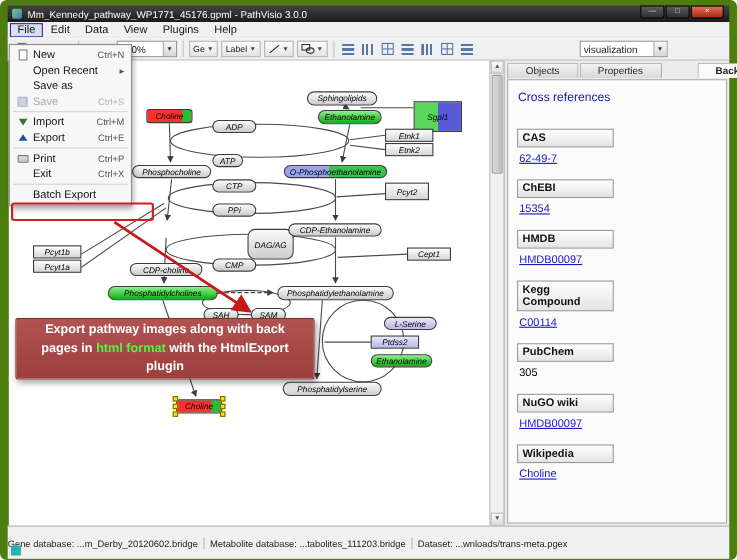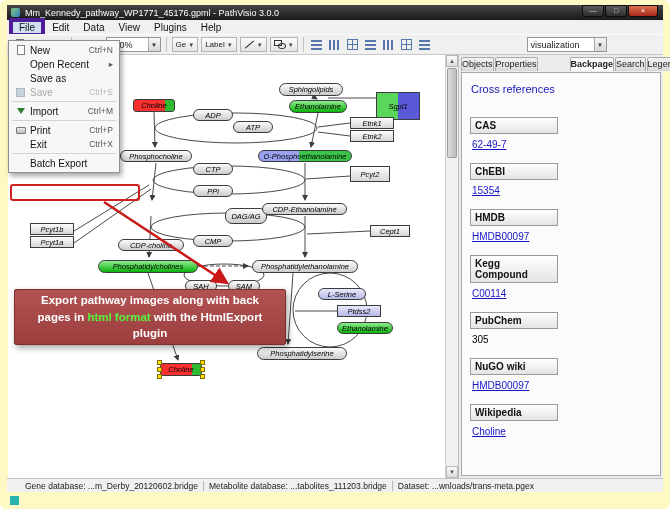--- a/index.html
+++ b/index.html
@@ -1,32 +1,32 @@
 <!DOCTYPE html>
 <html><head>
 <meta charset="utf-8">
 <style>
   html,body{margin:0;padding:0;background:#ffffff;}
   *{box-sizing:border-box;}
-  .frame{position:relative;width:670px;height:509px;background:#fef9c3;border-radius:6px;overflow:hidden;
+  .frame{position:relative;width:670px;height:509px;background:#4d7c0f;border-radius:6px;overflow:hidden;
          font-family:"Liberation Sans",sans-serif;-webkit-font-smoothing:antialiased;}
   
   .titlebar{position:absolute;left:7px;top:5px;right:7px;height:15px;
             background:linear-gradient(#454545,#1a1a1a);display:flex;align-items:center;padding:0 4px;}
   .appicon{width:9px;height:9px;border-radius:2px;background:linear-gradient(135deg,#7ec87e,#2f7fbf);margin-right:5px;flex:0 0 auto;}
   .title{color:#fff;font-size:9px;white-space:nowrap;overflow:hidden;}
   .winbtns{position:absolute;top:5px;right:12px;display:flex;gap:1px;z-index:11;}
   .wbtn{width:22px;height:12px;background:linear-gradient(#5c5c5c,#2e2e2e);border:1px solid #0a0a0a;
         border-radius:0 0 3px 3px;color:#ddd;font-size:7px;line-height:10px;text-align:center;}
   .wbtn.close{background:linear-gradient(#e07050,#a82818);width:30px;color:#fff;}
   
   .menubar{position:absolute;left:7px;top:20px;right:7px;height:14px;background:#f0f0f0;display:flex;
            align-items:center;font-size:10px;color:#111;padding-left:2px;}
   .mbitem{padding:1px 7px;cursor:default;}
-  .mbitem.active{background:#d2e0f2;border:4px solid #4c1d95;padding:0 6px;}
+  .mbitem.active{background:#d2e0f2;border:1px solid #4c1d95;padding:0 6px;}
   
   .toolbar{position:absolute;left:7px;top:34px;right:7px;height:21px;background:#f0f0f0;
            border-top:1px solid #fbfbfb;border-bottom:1px solid #c9c9c9;display:flex;align-items:center;
            gap:3px;padding:0 5px;font-size:9px;color:#222;}
   .tb-sep{width:1px;height:15px;background:#c2c2c2;margin:0 2px;flex:0 0 auto;}
   .tbi{width:16px;height:16px;display:flex;align-items:center;justify-content:center;flex:0 0 auto;border-radius:2px;}
   .i-new-file-icon i{display:block;width:8px;height:11px;background:#fff;border:1px solid #777;}
   .i-open-folder-icon i{display:block;width:12px;height:8px;background:linear-gradient(#ffda7a,#e7b24a);border:1px solid #a07818;border-radius:1px;}
   .i-save-icon i{display:block;width:10px;height:10px;background:#8ea8c0;border:1px solid #55708a;opacity:.45;}
   .bars i{display:block;width:11px;height:10px;background:repeating-linear-gradient(0deg,#5577aa 0 2px,transparent 2px 4px);}
@@ -65,35 +65,35 @@
   .handle.ml{left:-4px;top:50%;margin-top:-3px;}.handle.mr{right:-4px;top:50%;margin-top:-3px;}
   
   .vscroll{position:absolute;left:445px;top:55px;width:13px;height:423px;background:#f0f0f0;border-left:1px solid #cfcfcf;}
   .varrow{height:12px;background:linear-gradient(#fafafa,#dcdcdc);border:1px solid #b8b8b8;font-size:6px;color:#555;
           display:flex;align-items:center;justify-content:center;}
   .vthumb{position:absolute;left:1px;top:13px;width:10px;height:90px;background:linear-gradient(90deg,#dcdcdc,#bdbdbd);border:1px solid #9c9c9c;border-radius:2px;}
   .varrow.bottom{position:absolute;bottom:0;left:0;right:0;}
   
   .panel{position:absolute;left:458px;top:55px;width:205px;height:423px;background:#ececec;border-left:1px solid #bdbdbd;}
   .tabs{display:flex;height:16px;padding:2px 2px 0 2px;gap:1px;}
-  .tab{font-size:9px;padding:1px 0;background:linear-gradient(#f3f3f3,#d9d9d9);border:1px solid #a9a9a9;
+  .tab{font-size:9px;padding:1px 16px;background:linear-gradient(#f3f3f3,#d9d9d9);border:1px solid #a9a9a9;
        border-bottom:none;border-radius:2px 2px 0 0;color:#222;}
   .tab.active{background:#fbfbfb;font-weight:bold;position:relative;top:0px;margin-left:31px;}
   .panelbody{position:absolute;left:2px;right:2px;top:17px;bottom:2px;background:#fbfbfb;border:1px solid #a9a9a9;
              padding:6px 8px;overflow:hidden;}
   .bp-title{color:#1717b2;font-weight:normal;font-size:11px;margin:4px 0 22px 1px;}
   .refsec{margin-bottom:11px;}
   .refhead{width:88px;border:1px solid #9a9a9a;background:linear-gradient(#ffffff,#e4e4e4);font-weight:bold;
            font-size:10px;padding:2px 4px;color:#111;}
   .reflink{color:#1717c8;text-decoration:underline;font-size:10px;margin:4px 0 0 2px;cursor:pointer;display:inline-block;}
   .refval{font-size:10px;margin:4px 0 0 2px;display:inline-block;}
   .bp-footer{font-weight:bold;font-size:11px;margin-top:4px;color:#000;}
   
-  .statusbar{position:absolute;left:7px;top:478px;right:7px;height:14px;background:#f0f0f0;border-top:1px solid #c4c4c4;
-             display:flex;align-items:center;font-size:8.5px;color:#222;padding:0 18px;white-space:nowrap;overflow:hidden;}
+  .statusbar{position:absolute;left:7px;top:478px;right:7px;height:30px;background:#f0f0f0;border-top:1px solid #c4c4c4;
+             display:flex;align-items:center;font-size:8.5px;color:#222;padding:0 0;white-space:nowrap;overflow:hidden;}
   .sbsep{width:1px;height:10px;background:#b5b5b5;margin:0 5px;flex:0 0 auto;}
   .artifact{position:absolute;left:10px;top:496px;width:9px;height:9px;background:#27b2ae;}
   
   .menu{position:absolute;left:8px;top:40px;width:112px;background:#f7f7f7;border:1px solid #8f8f8f;
         box-shadow:2px 3px 5px rgba(0,0,0,.35);z-index:60;padding:2px 0;}
   .mitem{display:flex;align-items:center;height:14px;padding:0 6px 0 4px;font-size:10px;color:#111;cursor:default;}
   .mitem.dis{color:#a9a9a9;}
   .mico{width:15px;height:12px;margin-right:2px;display:flex;align-items:center;justify-content:center;flex:0 0 auto;}
   .mlab{flex:1;white-space:nowrap;}
   .msc{font-size:8.5px;color:#555;margin-left:8px;}
@@ -242,38 +242,38 @@
       </g>
     </svg>
     <div>
         <div class="pnode met" style="left: 271px; top: 28px; width: 64px; height: 13px;">Sphingolipids</div>
         <div class="pnode gene-duo" style="left: 368px; top: 37px; width: 44px; height: 28px;">Sgpl1</div>
         <div class="pnode met-red" style="left: 125px; top: 44px; width: 42px; height: 13px;">Choline</div>
         <div class="pnode met-green" style="left: 281px; top: 45px; width: 58px; height: 13px;">Ethanolamine</div>
         <div class="pnode met" style="left: 185px; top: 54px; width: 40px; height: 12px;">ADP</div>
         <div class="pnode gene" style="left: 342px; top: 62px; width: 44px; height: 12px;">Etnk1</div>
         <div class="pnode gene" style="left: 342px; top: 75px; width: 44px; height: 12px;">Etnk2</div>
-        <div class="pnode met" style="left: 185px; top: 66px; width: 40px; height: 12px; margin-left: 40px;">ATP</div>
+        <div class="pnode met" style="left: 185px; top: 85px; width: 28px; height: 12px;">ATP</div>
         <div class="pnode met" style="left: 112px; top: 95px; width: 72px; height: 12px;">Phosphocholine</div>
         <div class="pnode met-bluegreen" style="left: 250px; top: 95px; width: 94px; height: 12px;">O-Phosphoethanolamine</div>
         <div class="pnode met" style="left: 185px; top: 108px; width: 40px; height: 12px;">CTP</div>
         <div class="pnode gene" style="left: 342px; top: 111px; width: 40px; height: 16px;">Pcyt2</div>
         <div class="pnode met" style="left: 185px; top: 130px; width: 40px; height: 12px;">PPi</div>
         <div class="pnode met" style="left: 110px; top: 148px; width: 66px; height: 12px; margin-top: 36px;">CDP-choline</div>
-        <div class="pnode met" style="left: 217px; top: 153px; width: 42px; height: 16px;">DAG/AG</div>
+        <div class="pnode met" style="left: 217px; top: 153px; width: 42px; height: 28px;">DAG/AG</div>
         <div class="pnode met" style="left: 254px; top: 148px; width: 85px; height: 12px;">CDP-Ethanolamine</div>
         <div class="pnode gene" style="left: 22px; top: 168px; width: 44px; height: 12px;">Pcyt1b</div>
         <div class="pnode gene" style="left: 22px; top: 181px; width: 44px; height: 12px;">Pcyt1a</div>
         <div class="pnode met" style="left: 185px; top: 180px; width: 40px; height: 12px;">CMP</div>
         <div class="pnode gene" style="left: 362px; top: 170px; width: 40px; height: 12px;">Cept1</div>
         <div class="pnode met-green" style="left: 90px; top: 205px; width: 100px; height: 13px;">Phosphatidylcholines</div>
         <div class="pnode met" style="left: 244px; top: 205px; width: 106px; height: 13px;">Phosphatidylethanolamine</div>
         <div class="pnode met" style="left: 177px; top: 225px; width: 32px; height: 12px;">SAH</div>
         <div class="pnode met" style="left: 220px; top: 225px; width: 32px; height: 12px;">SAM</div>
-        <div class="pnode met-lav" style="left: 310px; top: 233px; width: 48px; height: 12px;">L-Serine</div>
+        <div class="pnode met-lav" style="left: 341px; top: 233px; width: 48px; height: 12px;">L-Serine</div>
         <div class="pnode gene-lav" style="left: 329px; top: 250px; width: 44px; height: 12px;">Ptdss2</div>
         <div class="pnode met-green" style="left: 329px; top: 267px; width: 56px; height: 12px;">Ethanolamine</div>
         <div class="pnode met" style="left: 249px; top: 292px; width: 90px; height: 13px;">Phosphatidylserine</div>
         <div class="pnode met-red sel" style="left: 152px; top: 308px; width: 42px; height: 13px;">Choline<i class="handle tl"></i><i class="handle tr"></i><i class="handle bl"></i><i class="handle br"></i><i class="handle ml"></i><i class="handle mr"></i></div>
       </div>
   </div>
 
   <div class="vscroll">
     <div class="varrow">▲</div>
     <div class="vthumb"></div>
@@ -337,20 +337,27 @@
         <span class="msc">Ctrl+S</span>
       </div>
       <div class="msep"></div>
       <div class="mitem">
         <span class="mico">
           <span class="mi-import-icon"></span>
         </span>
         <span class="mlab">Import</span>
         <span class="msc">Ctrl+M</span>
       </div>
+      <div class="mitem">
+        <span class="mico">
+          <span class="mi-export-icon"></span>
+        </span>
+        <span class="mlab">Export</span>
+        <span class="msc">Ctrl+E</span>
+      </div>
       <div class="msep"></div>
       <div class="mitem">
         <span class="mico">
           <span class="mi-print-icon"></span>
         </span>
         <span class="mlab">Print</span>
         <span class="msc">Ctrl+P</span>
       </div>
       <div class="mitem">
         <span class="mico"></span>

